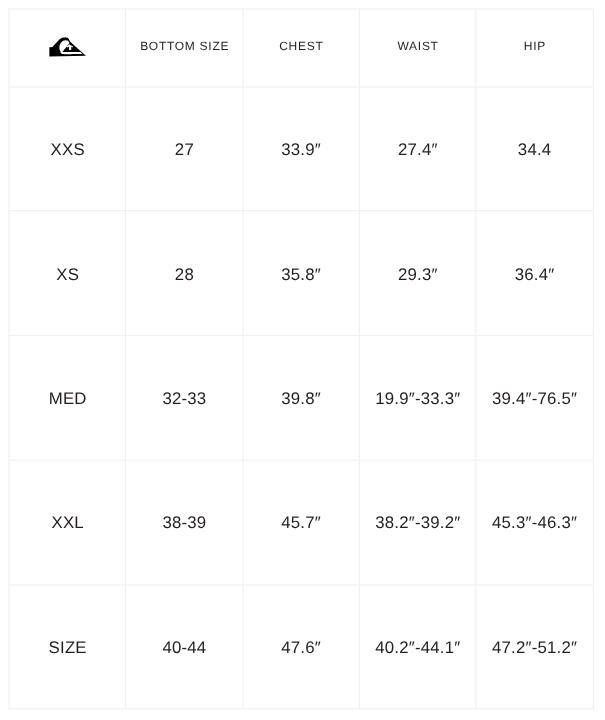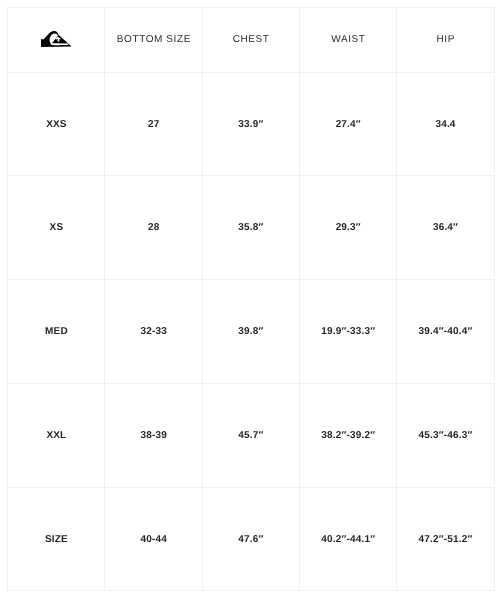--- a/index.html
+++ b/index.html
@@ -28,22 +28,22 @@
     border-collapse: collapse;
     width: 487.4px;
     height: 584.7px;
     table-layout: fixed;
   }
   table.size-chart td, table.size-chart th {
     border: 1px solid #f0f0f0;
     text-align: center;
     vertical-align: middle;
     padding: 0;
-    font-size: 10px;
-    font-weight: bold;
+    font-size: 14px;
+    font-weight: normal;
     color: #231f20;
     line-height: 1.25;
     padding-top: 2px;
     letter-spacing: 0.18px;
     text-indent: 0.18px;
   }
   table.size-chart tr { height: 64.88px; }
   table.size-chart th.col-head {
     font-weight: normal;
     letter-spacing: 0.6px;
@@ -88,21 +88,21 @@
           <td>28</td>
           <td>35.8″</td>
           <td>29.3″</td>
           <td>36.4″</td>
         </tr>
         <tr>
           <td>MED</td>
           <td>32-33</td>
           <td>39.8″</td>
           <td>19.9″-33.3″</td>
-          <td>39.4″-40.4″</td>
+          <td>39.4″-76.5″</td>
         </tr>
         <tr>
           <td>XXL</td>
           <td>38-39</td>
           <td>45.7″</td>
           <td>38.2″-39.2″</td>
           <td>45.3″-46.3″</td>
         </tr>
         <tr>
           <td>SIZE</td>

